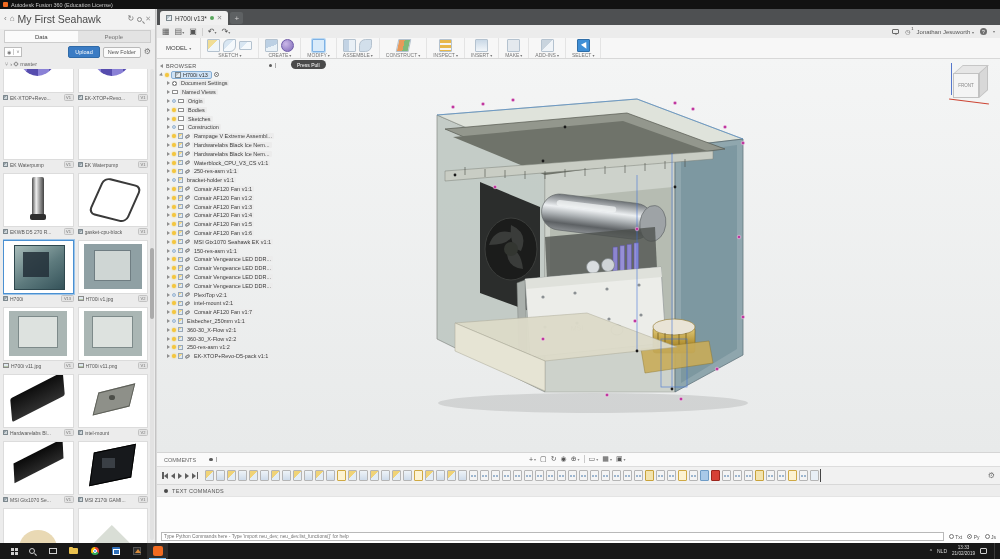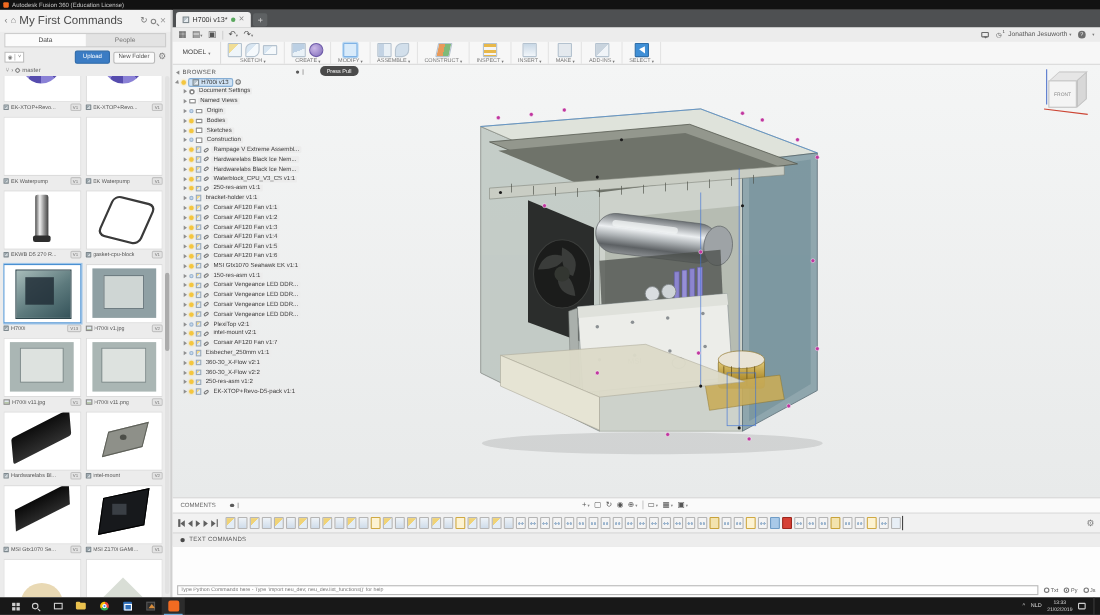--- a/index.html
+++ b/index.html
@@ -198,21 +198,21 @@
 
 <div class="titlebar">
   <div class="tb-logo"></div>
   <span>Autodesk Fusion 360 (Education License)</span>
 </div>
 
 <div class="data-panel">
   <div class="dp-head">
     <span class="dp-ic">‹</span>
     <span class="dp-ic">⌂</span>
-    <div class="dp-title">My First Commands</div>
+    <div class="dp-title">My First Seahawk</div>
     <span class="dp-ic">↻</span>
     <span class="mag"></span>
     <span class="dp-close">✕</span>
   </div>
   <div class="dp-tabs">
 
   <div style="display: contents;"><div class="dp-tab on">Data</div></div>
       <div style="display: contents;"><div class="dp-tab">People</div></div>
     </div>
   <div class="dp-actions">

